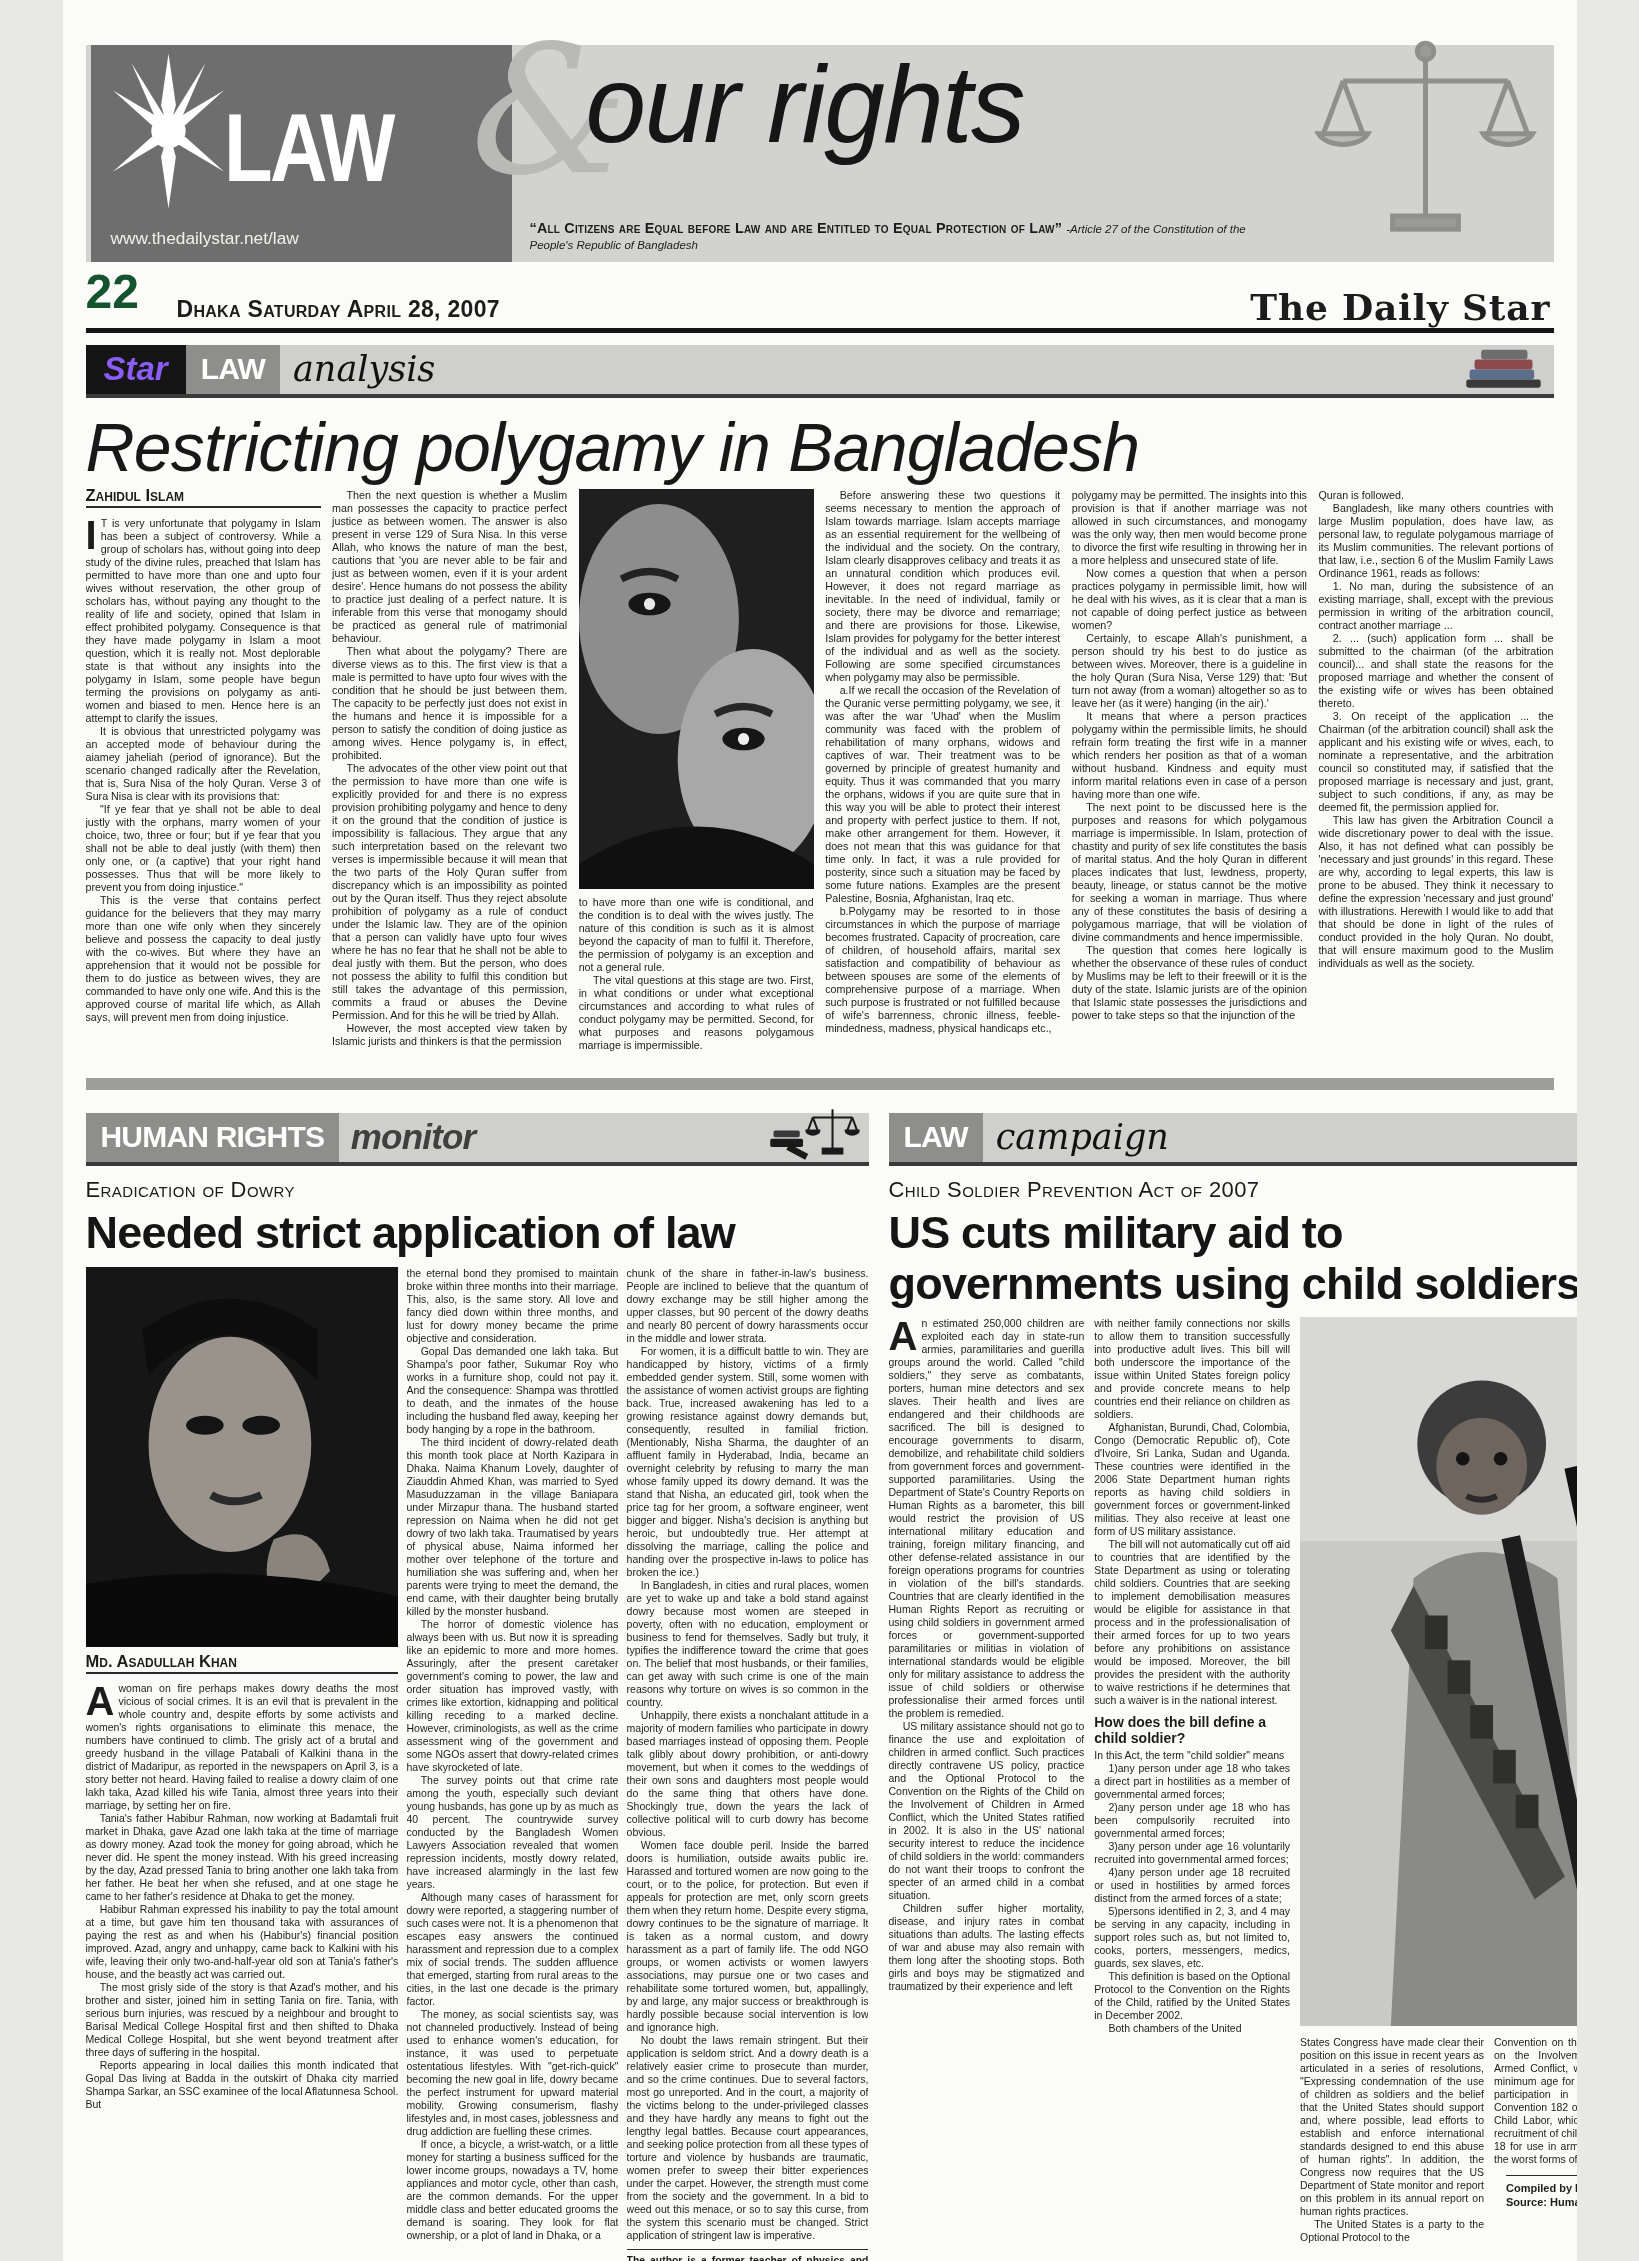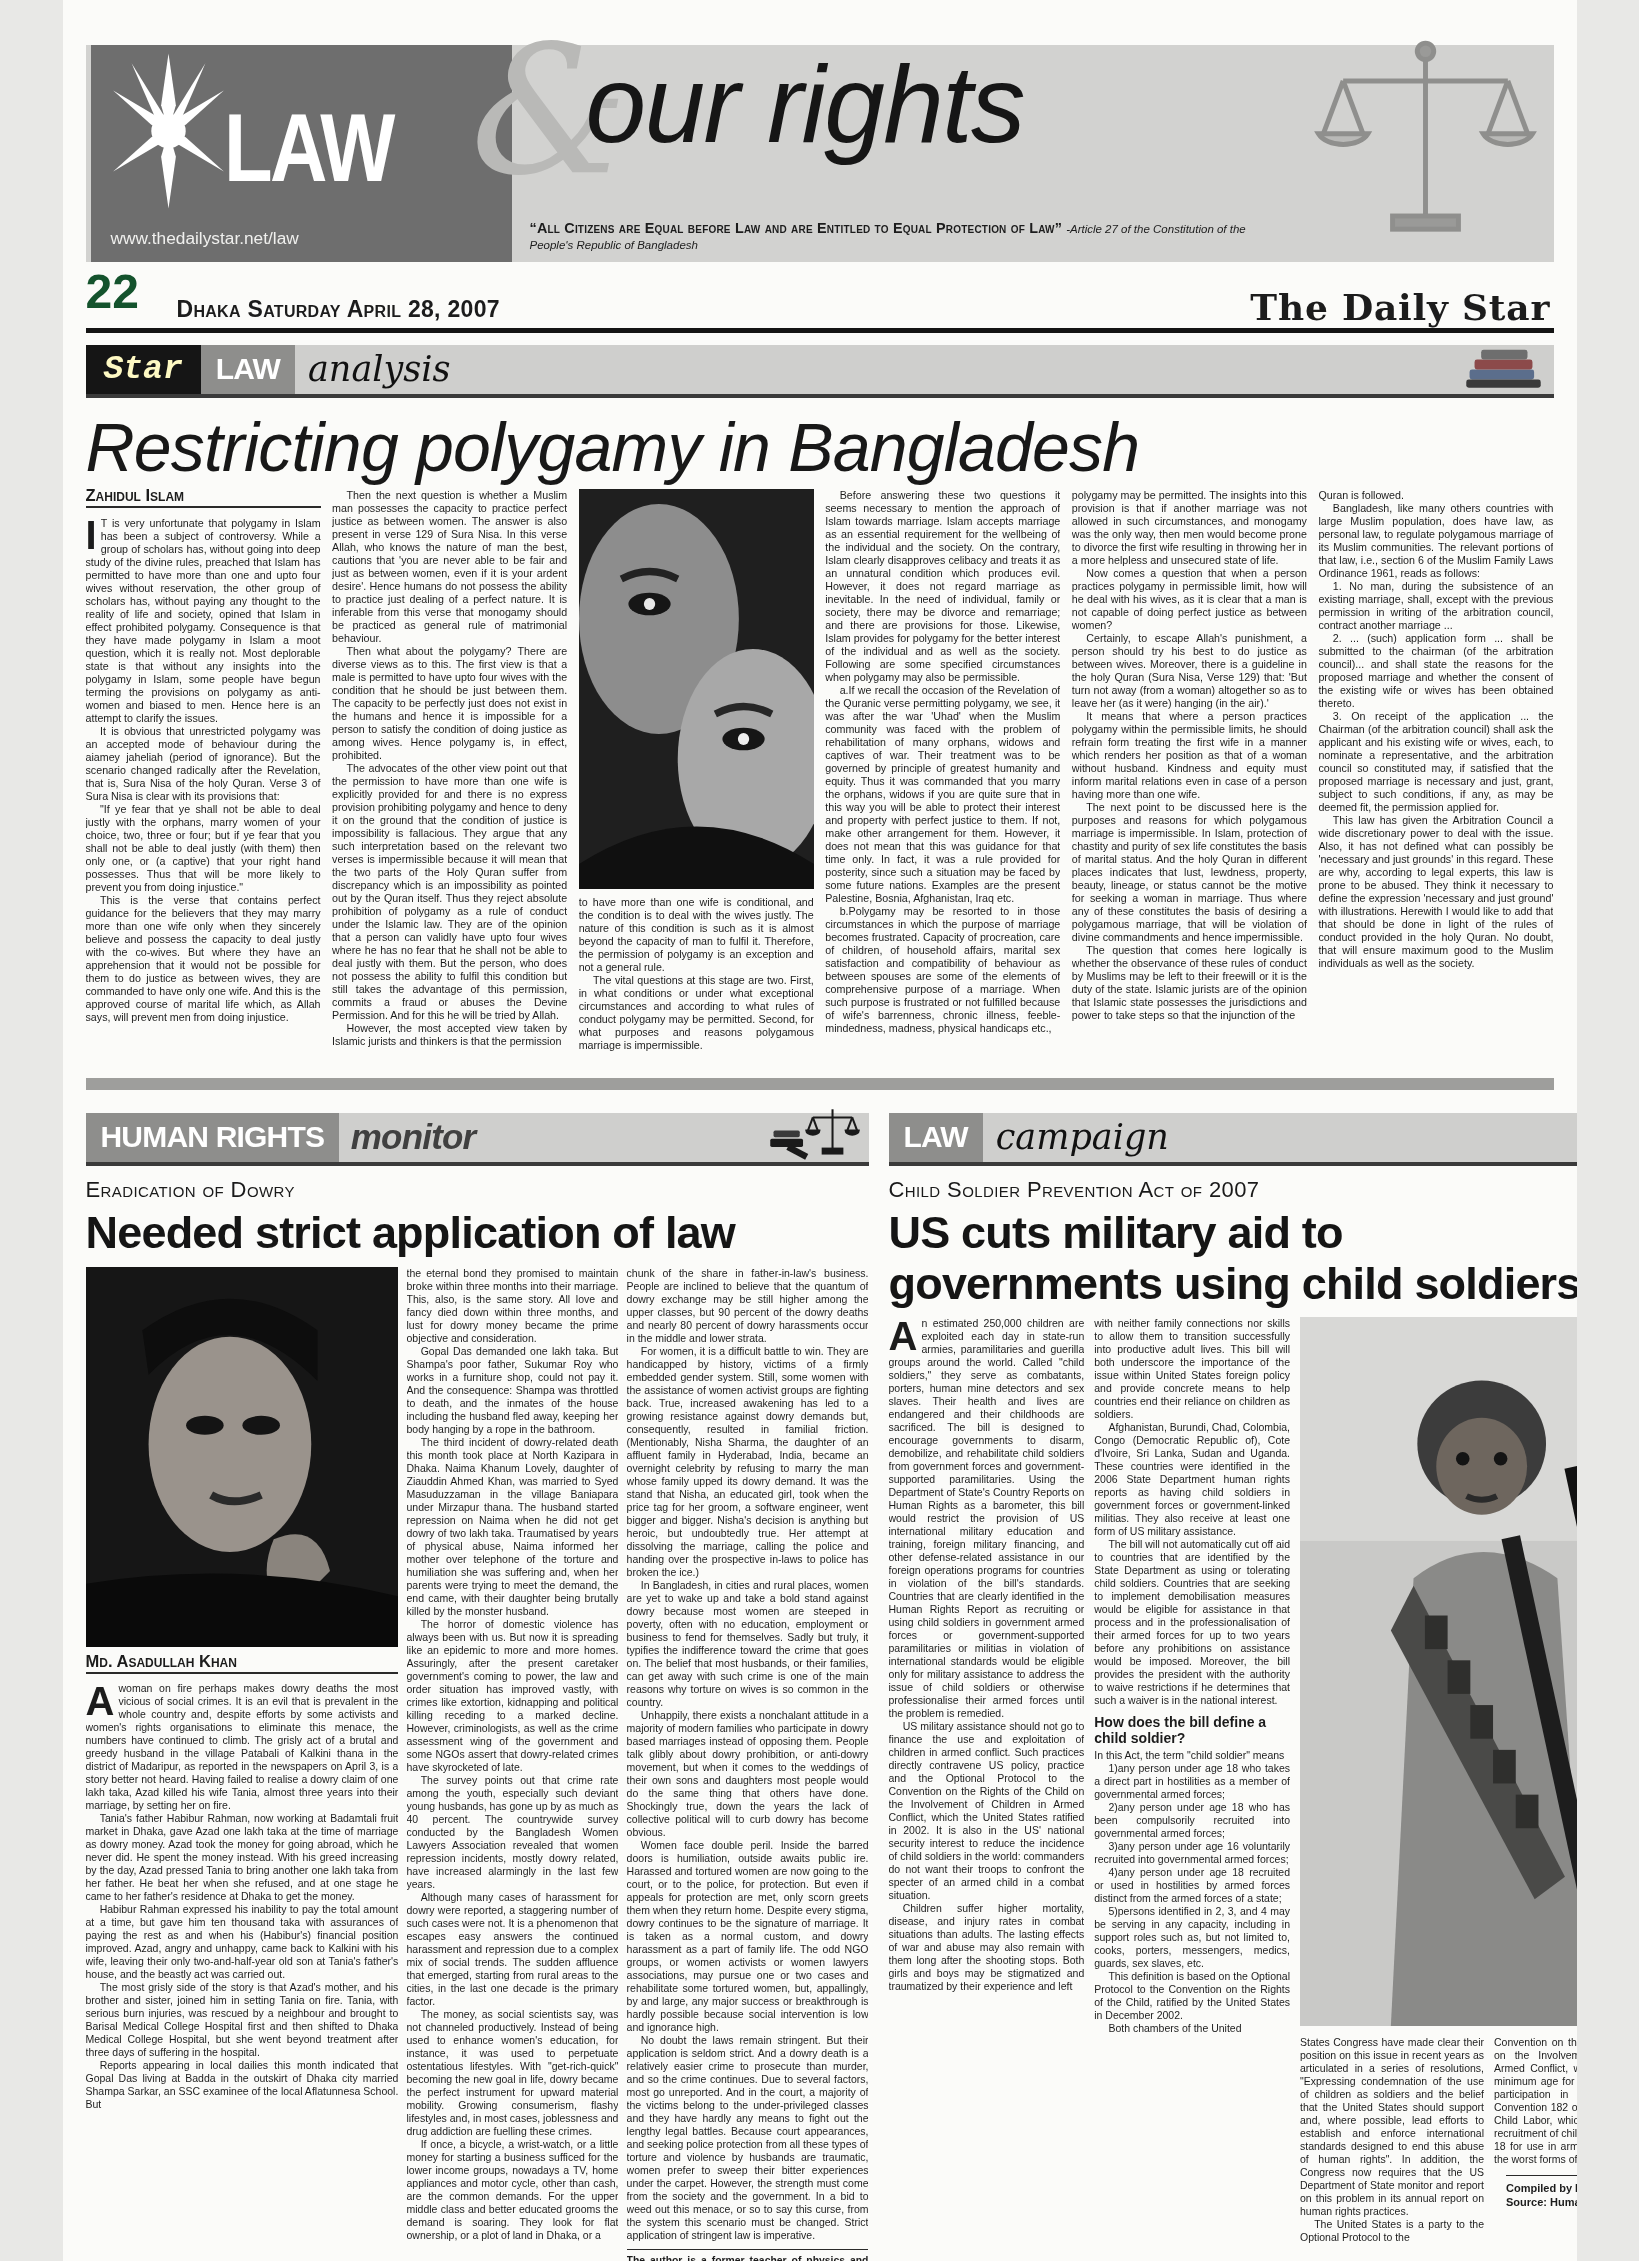--- a/index.html
+++ b/index.html
@@ -26,21 +26,21 @@
   
   .pinfo{position:relative;height:59px;margin-top:6.6px;}
   .pnum{position:absolute;left:0;top:-5px;font-size:48px;font-weight:bold;color:#14532d;}
   .dateline{position:absolute;left:91px;bottom:5px;font-weight:bold;font-variant:small-caps;
             font-size:23px;letter-spacing:0.3px;}
   .paper{position:absolute;right:3.3px;bottom:0;font-family:"DejaVu Serif",serif;font-weight:bold;
          font-size:36px;letter-spacing:0.8px;}
   .blackrule{height:5.8px;background:#141414;}
   
   .secbar{display:flex;align-items:stretch;height:49px;margin-top:11.5px;background:#cfcfcd;position:relative;}
-  .secbar .b-black{background:#151515;color:#fef9c3;font-family:Liberation Mono, monospace;font-weight:bold;
+  .secbar .b-black{background:#151515;color:#8b5cf6;font-family:Liberation Sans, sans-serif;font-weight:bold;
         font-style:italic;font-size:33px;display:flex;align-items:center;padding:0 18px;}
   .secbar .b-gray{background:#8e8e8c;color:#fff;font-weight:bold;font-size:30px;display:flex;
         align-items:center;padding:0 15px;letter-spacing:-0.8px;transform-origin:left;}
   .secbar .b-sub-serif{font-family:"DejaVu Serif",serif;font-style:italic;font-size:35px;
         display:flex;align-items:center;padding:0 13px;color:#111;}
   .secbar .b-sub-sans{font-style:italic;font-size:35px;display:flex;align-items:center;
         padding:0 11.5px;color:#404040;font-weight:bold;letter-spacing:-0.8px;}
   .secbar .b-icon{position:absolute;right:5px;top:-6.6px;}
   .rule-under{height:4.1px;background:#3a3a3a;}
   

